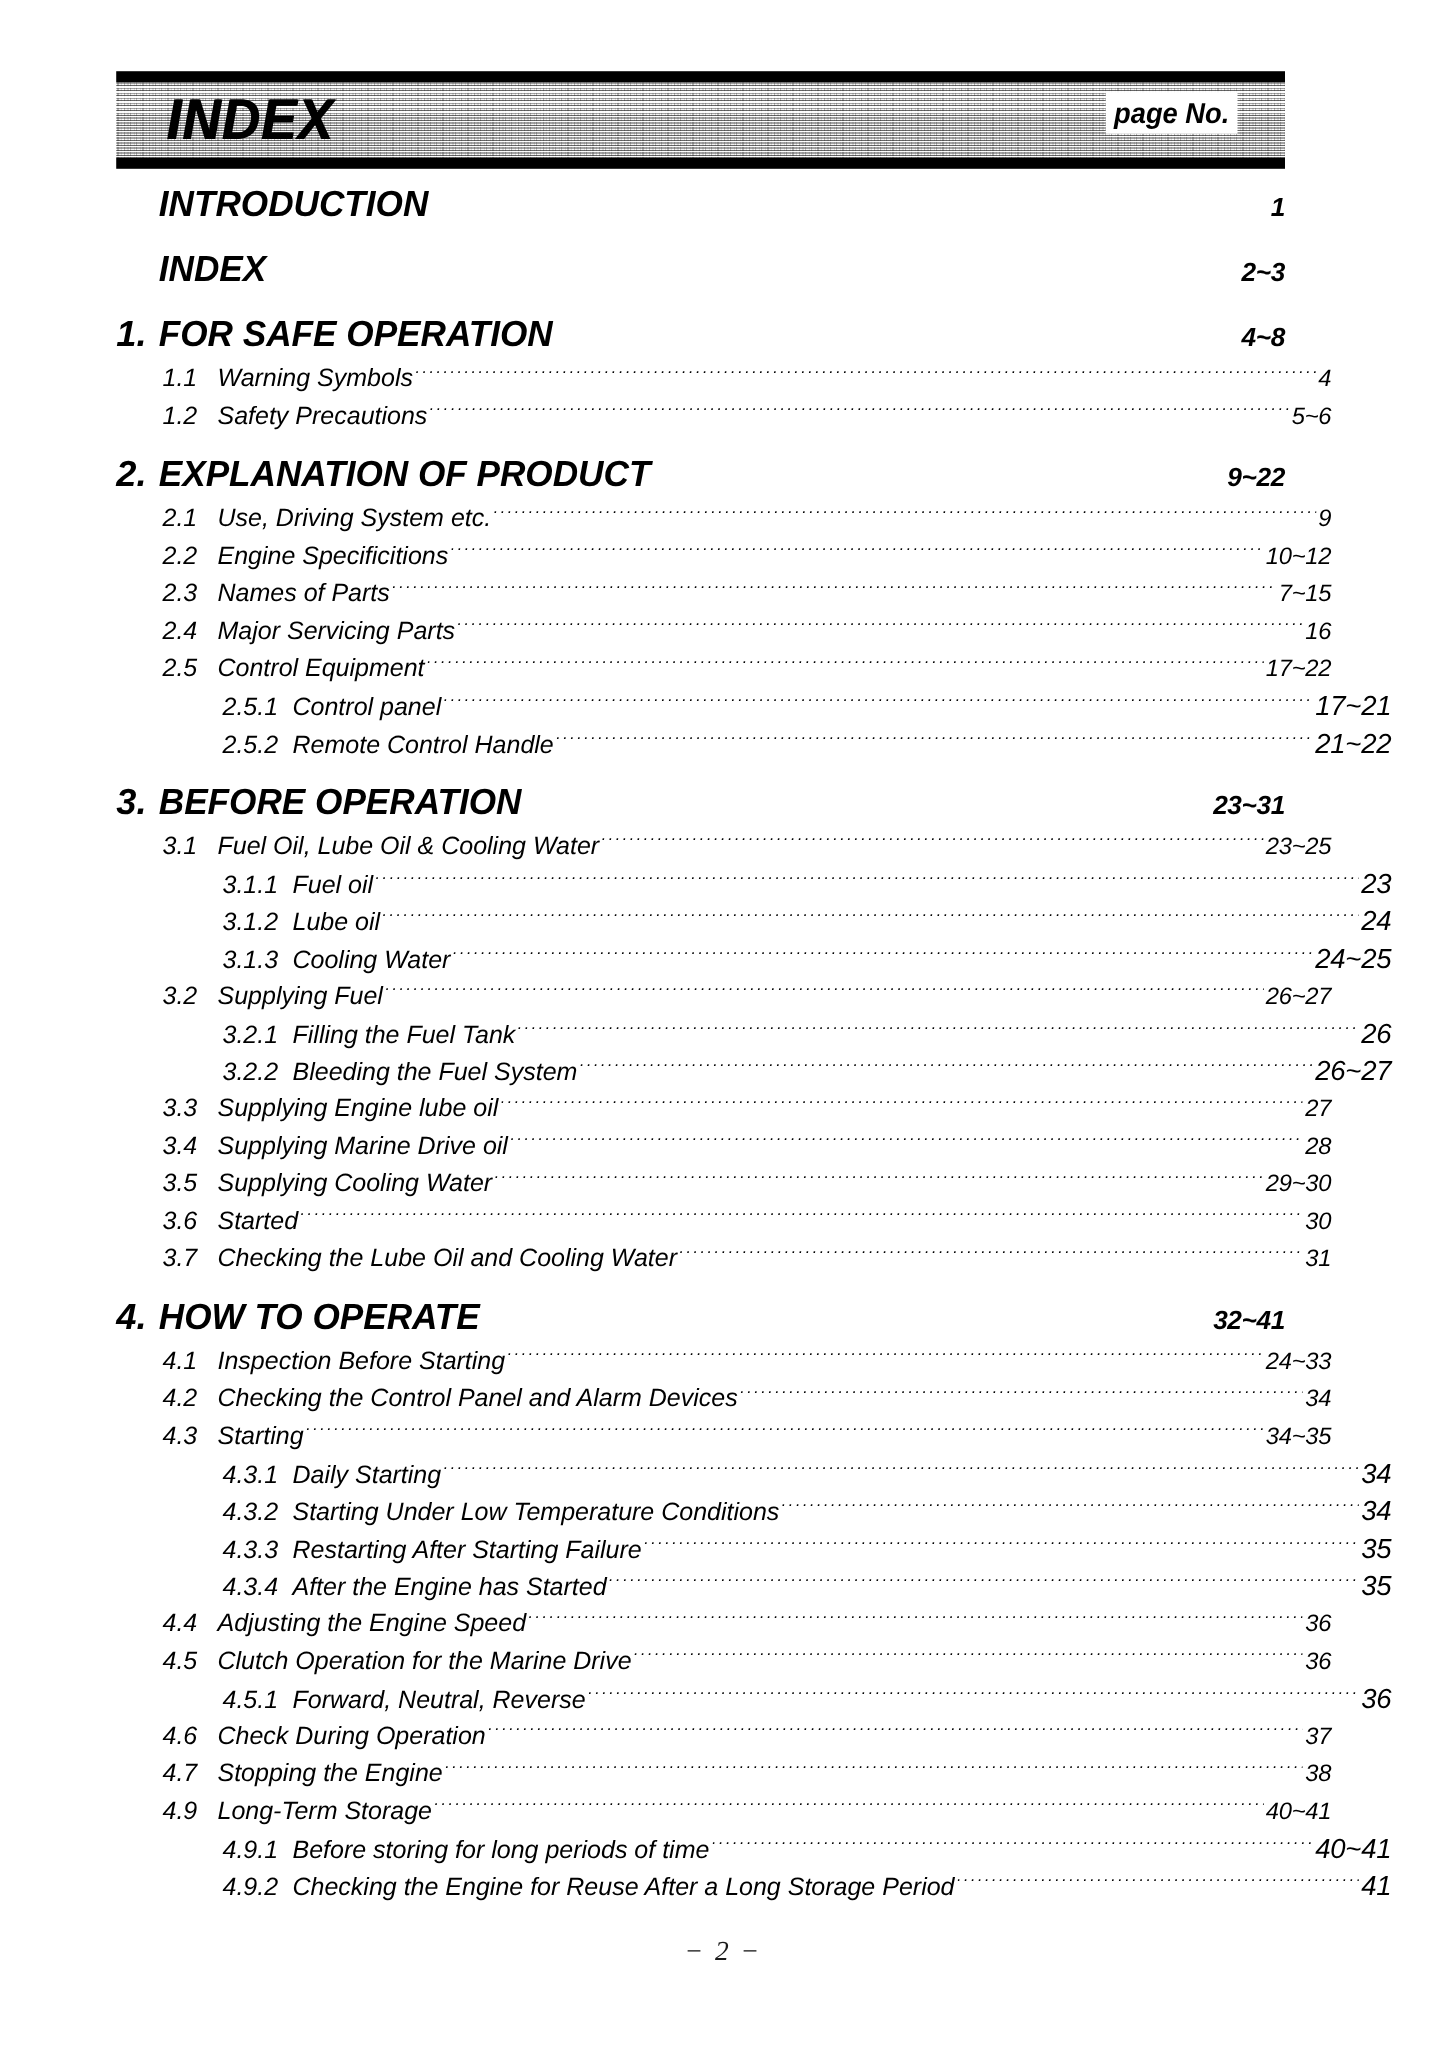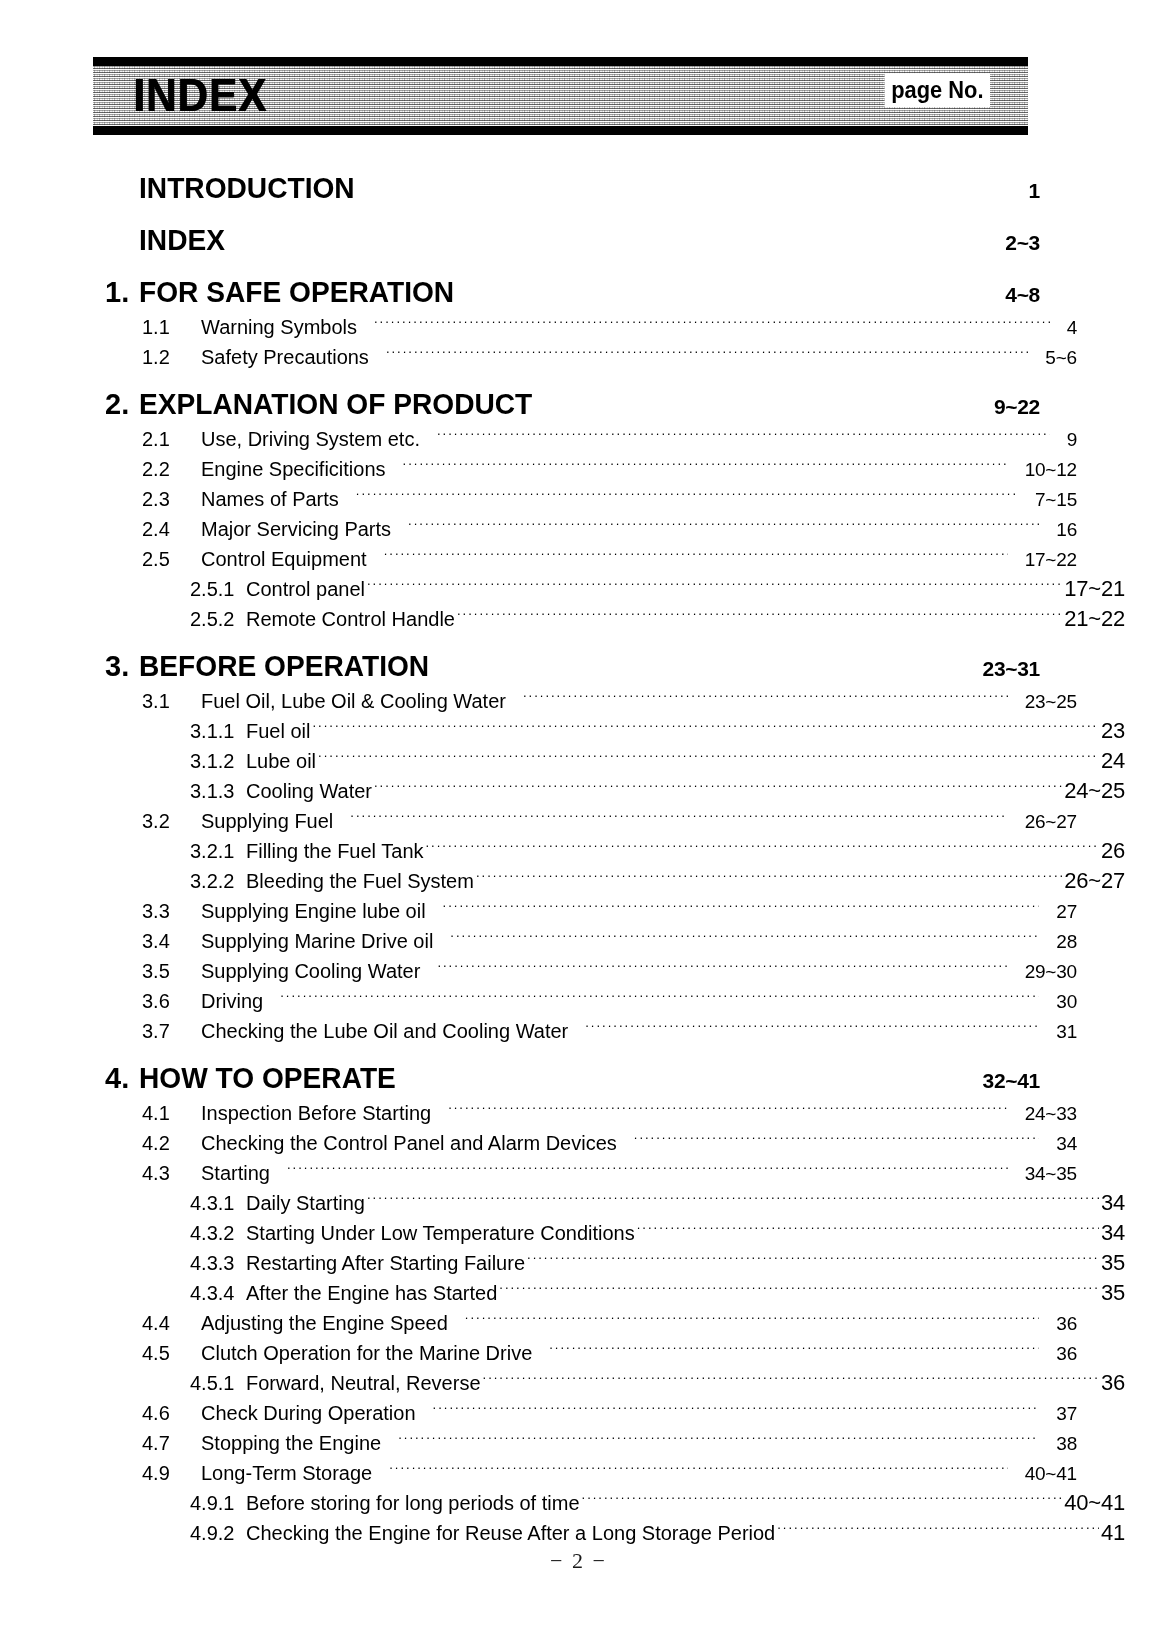--- a/index.html
+++ b/index.html
@@ -15,20 +15,21 @@
     color: #000000;
     overflow: hidden;
   }
 
   .page {
     position: absolute;
     left: 0; top: 0;
     width: 1157px;
     height: 1637px;
     background: #fff;
+    font-style: italic;
   }
 
   
   .header-band {
     position: absolute;
     left: 93px;
     top: 57px;
     width: 935px;
     height: 78px;
     box-sizing: border-box;
@@ -72,23 +73,22 @@
     letter-spacing: 0px;
     line-height: 28px;
     transform: scaleX(0.95);
     transform-origin: right center;
   }
 
   
   .toc {
     position: absolute;
     left: 93px;
-    top: 168px;
+    top: 144px;
     width: 935px;
-    margin-left: 12px;
   }
 
   .row {
     display: flex;
     align-items: baseline;
     width: 100%;
     white-space: nowrap;
   }
 
   .num {
@@ -138,21 +138,20 @@
     margin-left: 6px;
   }
   .lv0 .leader::before { letter-spacing: 2.2px; }
 
   
   .lv1 {
     font-size: 20px;
     line-height: 30px;
     height: 30px;
     padding-left: 37px;
-    gap: 15px;
   }
   .lv1 .num { width: 44px; }
   .lv1 .pg { font-size: 19px; letter-spacing: -0.2px; }
   .lv1 .leader { font-size: 13px; }
   .lv1 .leader::before { letter-spacing: 2.0px; }
 
   
   .lv2 {
     font-size: 20px;
     line-height: 30px;
@@ -329,21 +328,21 @@
         <span class="pg">28</span>
       </div>
       <div class="row lv1">
         <span class="num">3.5</span>
         <span class="title">Supplying Cooling Water</span>
         <span class="leader"></span>
         <span class="pg">29~30</span>
       </div>
       <div class="row lv1">
         <span class="num">3.6</span>
-        <span class="title">Driving</span>
+        <span class="title">Started</span>
         <span class="leader"></span>
         <span class="pg">30</span>
       </div>
       <div class="row lv1">
         <span class="num">3.7</span>
         <span class="title">Checking the Lube Oil and Cooling Water</span>
         <span class="leader"></span>
         <span class="pg">31</span>
       </div>
       <div class="row lv0 gap-before">

